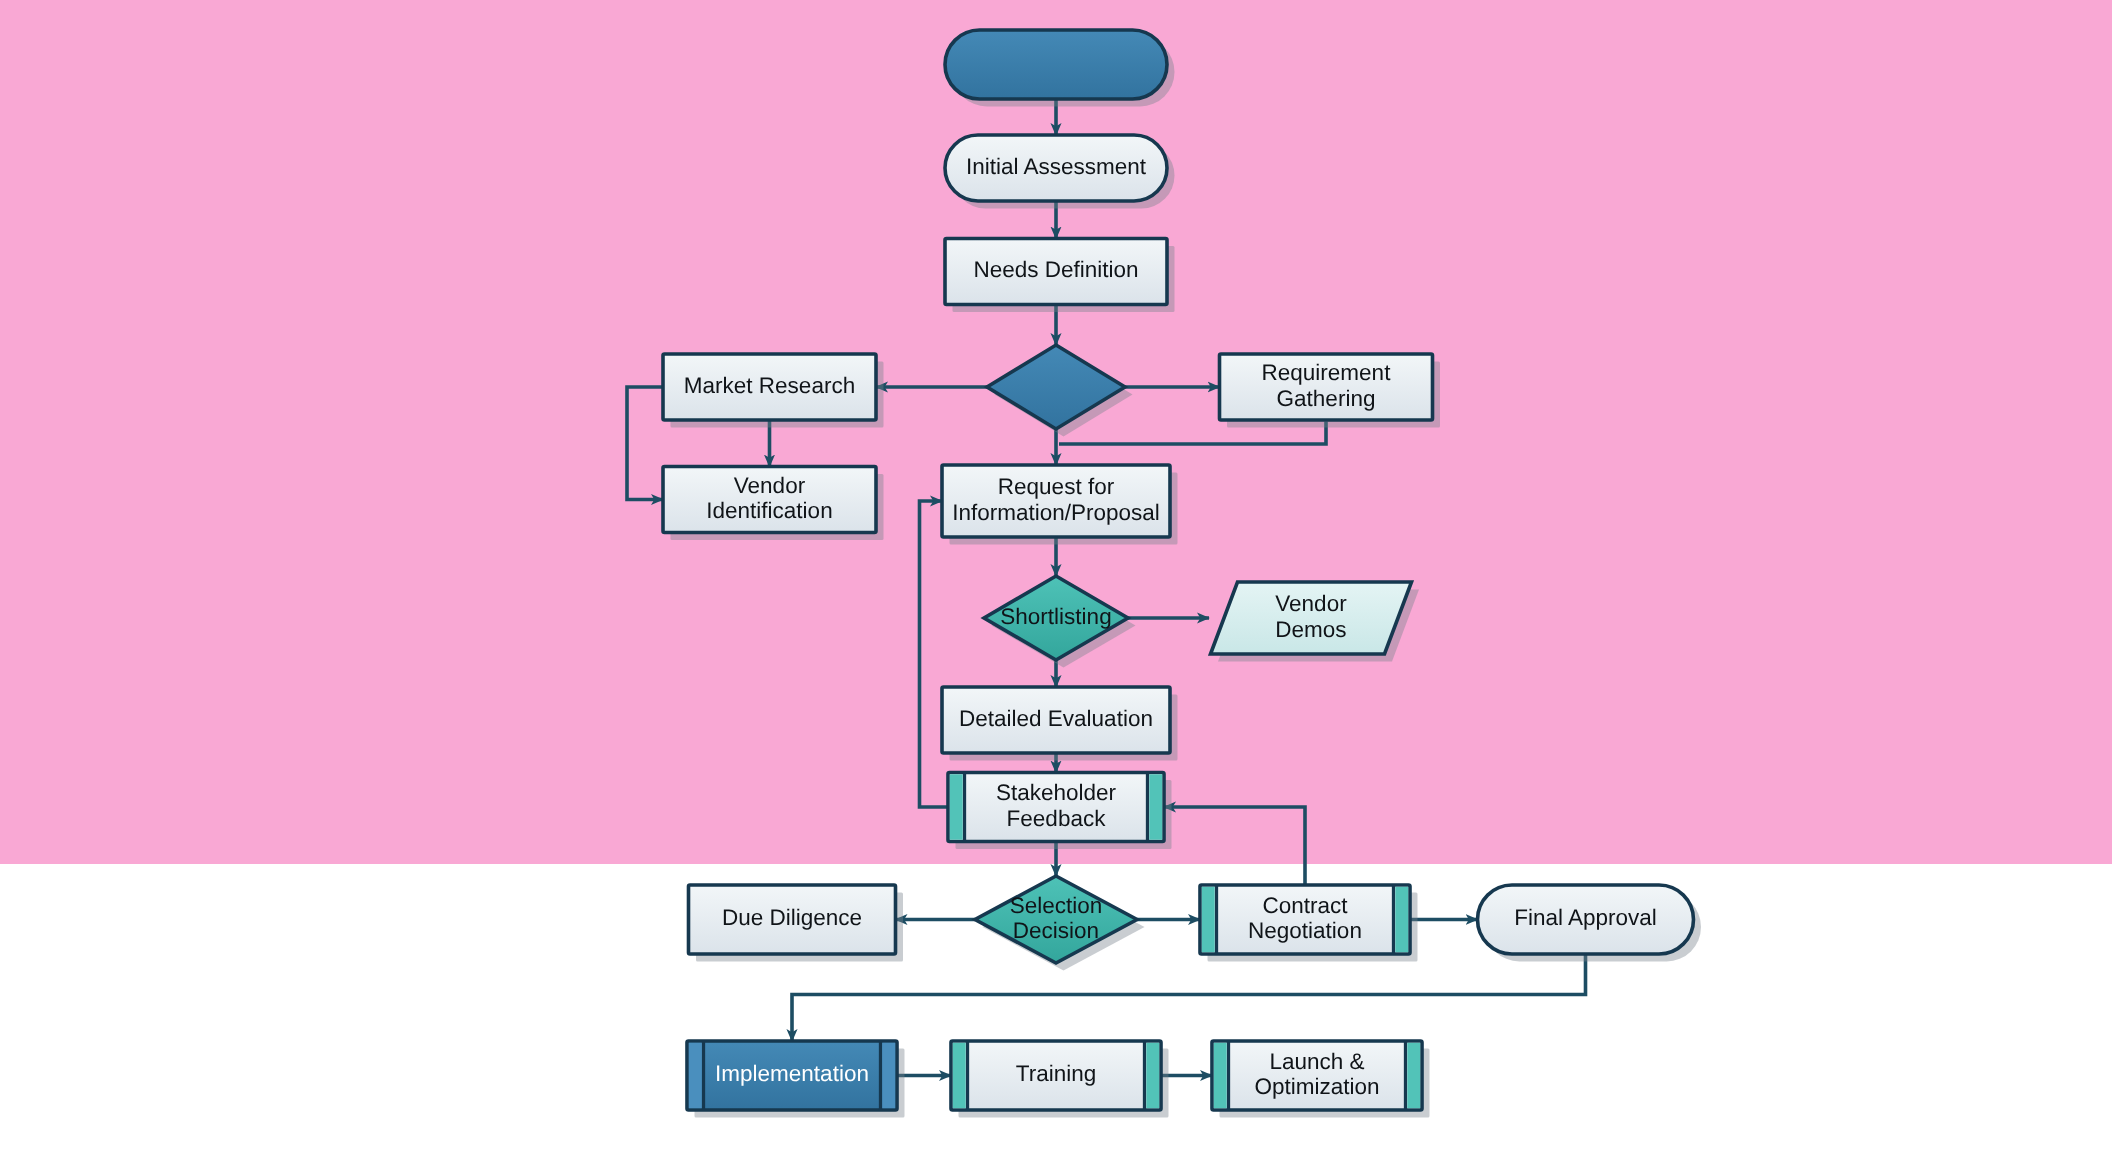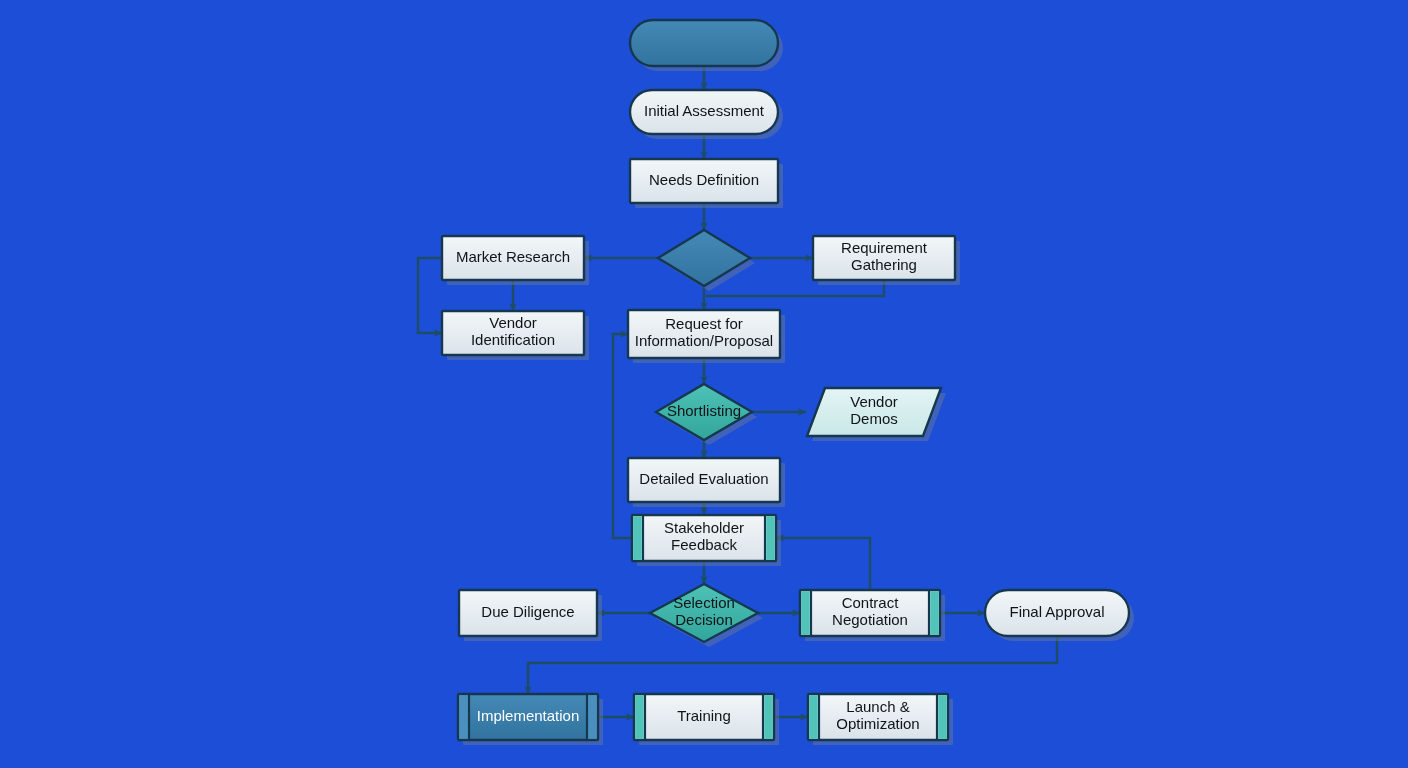--- a/index.html
+++ b/index.html
@@ -1,18 +1,18 @@
 <!DOCTYPE html>
 <html><head>
 <meta charset="utf-8">
 <style>
   html,body{margin:0;padding:0;background:#ffffff;}
   body{width:1408px;height:768px;overflow:hidden;
        font-family:"Liberation Sans","DejaVu Sans",sans-serif;}
-  #stage{position:relative;width:1408px;height:768px;background:#1d4ed8;}
+  #stage{position:relative;width:1408px;height:576px;background:#f9a8d4;}
   svg#flow{position:absolute;left:0;top:0;width:1408px;height:768px;}
   .nlabel{font-family:"Liberation Sans","DejaVu Sans",sans-serif;
           font-size:15px;fill:#101418;dominant-baseline:middle;text-anchor:middle;}
   .nlabel.white{fill:#ffffff;}
 </style>
 </head>
 <body>
 
 <div id="stage">
   <svg id="flow" viewBox="0 0 1408 768">

